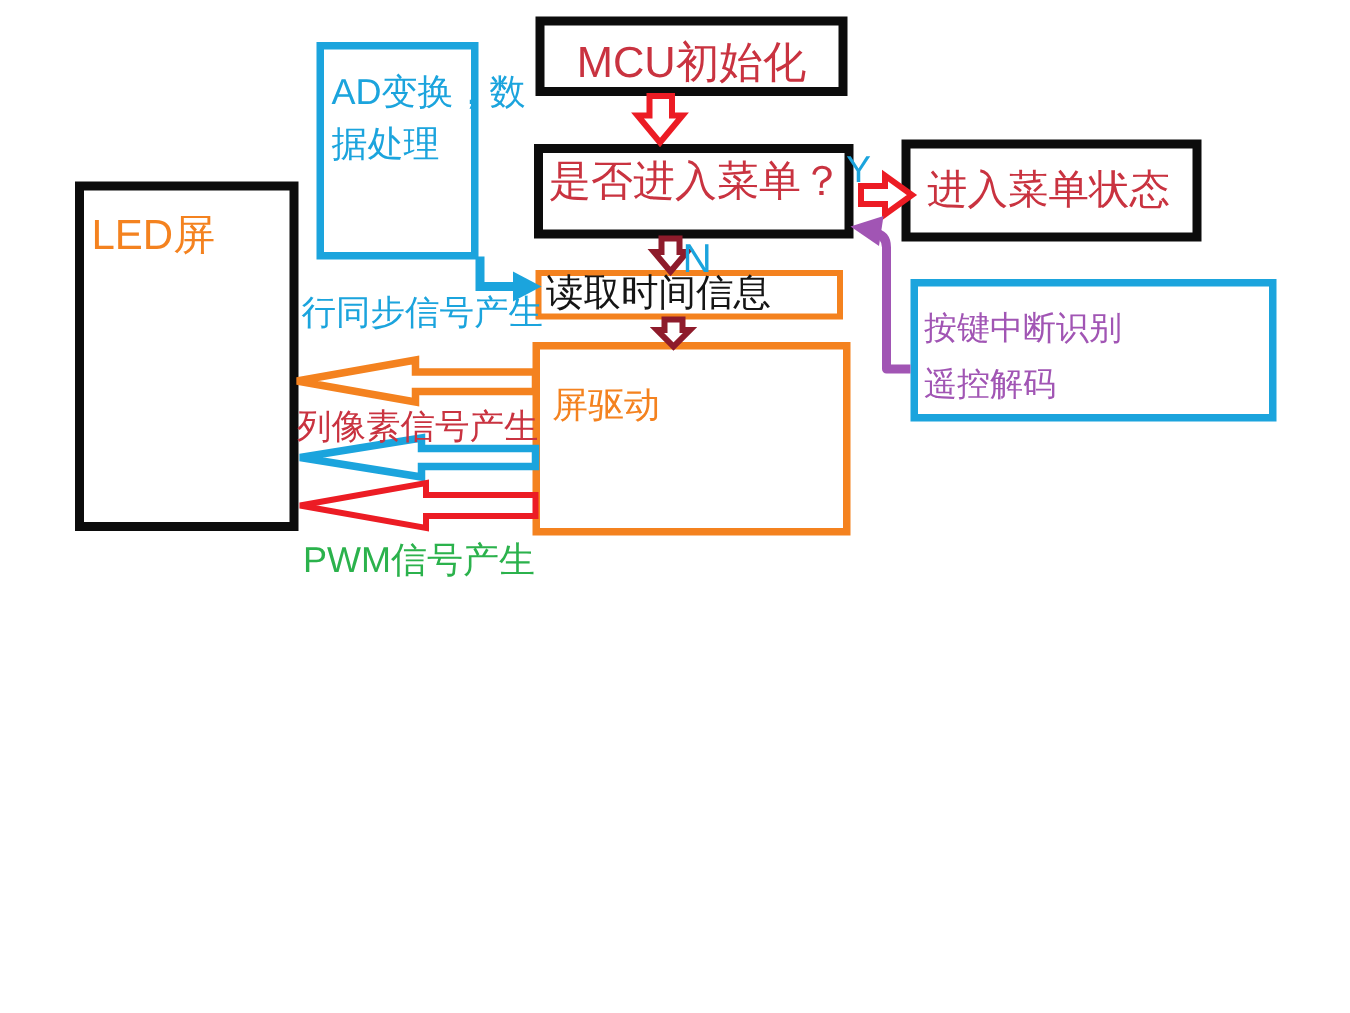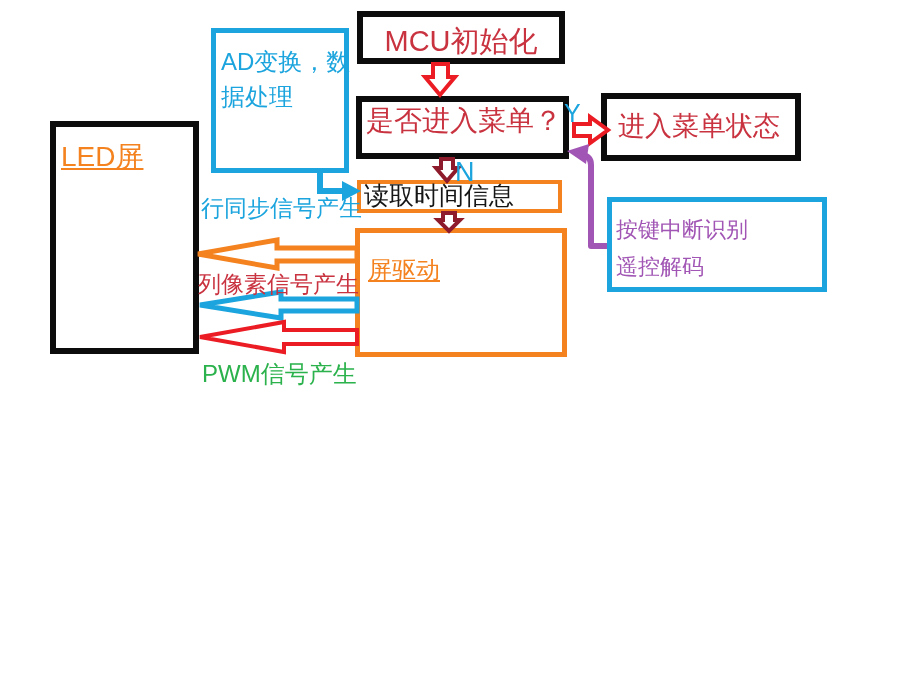--- a/index.html
+++ b/index.html
@@ -8,21 +8,21 @@
     font-family:"Liberation Sans",sans-serif;overflow:hidden;margin-left:44px;
   }
   .box{position:absolute;box-sizing:border-box;background:#ffffff;z-index:1;}
   .b-black{border:6px solid var(--black,#0c0c0c);}
   .b-cyan{border:5px solid var(--cyan,#1BA4DD);}
   .b-orange{border:5px solid var(--orange,#F4821F);}
   .b-orange-thin{border:4px solid var(--orange,#F4821F);}
   .arrows{position:absolute;left:0;top:0;z-index:2;}
   .lbl{position:absolute;white-space:nowrap;z-index:3;line-height:1.15;}
   .t-red{color:var(--crimson,#C93340);}
-  .t-orange{color:var(--orange,#F4821F);text-decoration:underline;}
+  .t-orange{color:var(--orange,#F4821F);}
   .t-cyan{color:var(--cyan,#1BA4DD);}
   .t-purple{color:var(--purple,#9F55A8);}
   .t-green{color:var(--green,#2BB24C);}
   .t-black{color:#151515;}
   
   .node-text{position:absolute;white-space:nowrap;}
   .mcu-text{left:0;right:0;top:5px;text-align:center;font-size:29px;}
   .decision-text{left:4px;top:0px;font-size:28px;text-align:center;}
   .menu-state-text{left:11px;top:9px;font-size:27px;}
   .ad-text{left:5px;top:11px;font-size:24px;line-height:35px;}
@@ -82,40 +82,40 @@
   </div>
 
   <div class="box b-black" style="left:312px;top:96px;width:213px;height:63px">
     <span class="node-text decision-text t-red">是否进入菜单？</span>
   </div>
 
   <div class="box b-black" style="left:557px;top:93px;width:200px;height:68px">
     <span class="node-text menu-state-text t-red">进入菜单状态</span>
   </div>
 
-  <div class="box b-cyan" style="left:167px;top:28px;width:138px;height:145px">
+  <div class="box b-cyan" style="left:167px;top:28px;width:108px;height:145px">
     <div class="node-text ad-text t-cyan">
       <div>AD变换，数</div>
       <div>据处理</div>
     </div>
   </div>
 
   <div class="box b-black" style="left:6px;top:121px;width:149px;height:233px">
     <span class="node-text led-text t-orange">LED屏</span>
   </div>
 
   <div class="box b-orange-thin" style="left:313px;top:180px;width:205px;height:33px">
     <span class="node-text readtime-text t-black">读取时间信息</span>
   </div>
 
   <div class="box b-orange" style="left:311px;top:228px;width:212px;height:129px">
     <span class="node-text drive-text t-orange">屏驱动</span>
   </div>
 
-  <div class="box b-cyan" style="left:563px;top:197px;width:220px;height:95px">
+  <div class="box b-cyan" style="left:563px;top:186px;width:244px;height:95px">
     <div class="node-text key-text t-purple">
       <div>按键中断识别</div>
       <div>遥控解码</div>
     </div>
   </div>
 
   <span class="lbl t-cyan" style="left:520px;top:99px;font-size:25px">Y</span>
   <span class="lbl t-cyan" style="left:411px;top:157px;font-size:27px">N</span>
   <span class="lbl t-cyan" style="left:157px;top:195px;font-size:23px">行同步信号产生</span>
   <span class="lbl t-green" style="left:158px;top:360px;font-size:24px">PWM信号产生</span>

